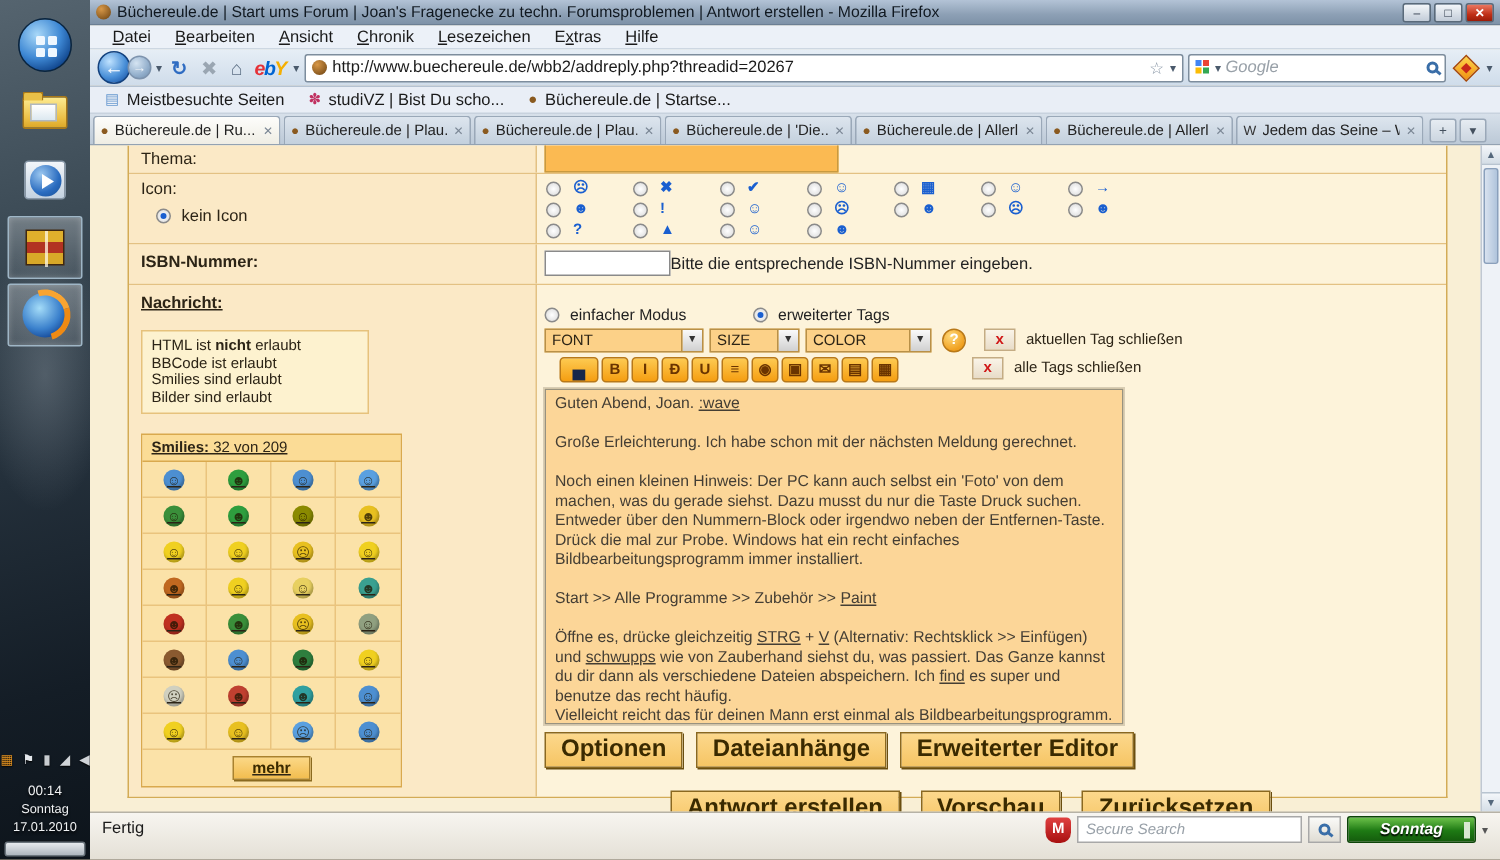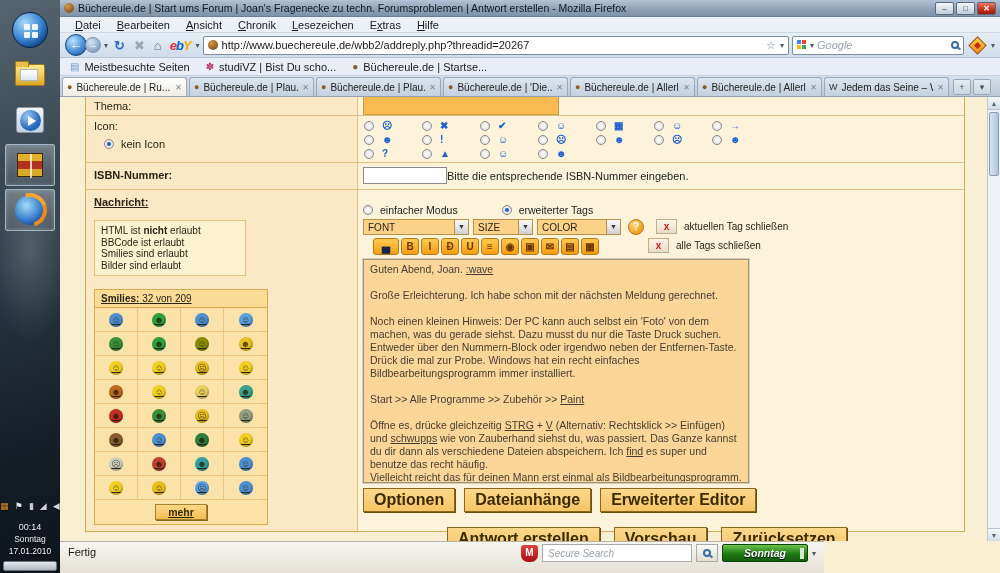--- a/index.html
+++ b/index.html
@@ -152,21 +152,21 @@
   .btnrow { display:flex; gap:9px; }
   .fbtn { background:linear-gradient(#fcd88c,#f6c564); border:1px solid #8a6820; box-shadow:1px 1px 0 #6a4e10; font-weight:bold; font-size:16px; color:#3a2a00; padding:2px 10px; }
   .submitrow { position:absolute; left:360px; top:430px; display:flex; gap:14px;margin-left:27px; }
 
   .scrollbar { position:absolute; right:0; top:97px; width:13px; height:444px; background:#eef2f7; border-left:1px solid #c0c8d2; }
   .sb-arrow { height:13px; font-size:7px; text-align:center; line-height:13px; color:#55687c; background:linear-gradient(#f4f7fa,#d4dde6); border-bottom:1px solid #b8c4d0; }
   .sb-arrow.down { position:absolute; bottom:0; left:0; right:0; border-top:1px solid #b8c4d0; border-bottom:none; }
   .sb-thumb { margin:2px 1px; height:64px; border:1px solid #8aa0bc; border-radius:2px; background:linear-gradient(90deg,#d8e2ef,#b0c4dc); }
 
   
-  .statusbar { position:absolute; left:0; bottom:0; width:764px; height:32px; background:linear-gradient(#f7f5f0,#e4e0d6); border-top:1px solid #b6b2a6; }
+  .statusbar { position:absolute; left:0; bottom:0; width:940px; height:32px; background:linear-gradient(#f7f5f0,#e4e0d6); border-top:1px solid #b6b2a6; }
   .status-text { position:absolute; left:8px; top:4px; font-size:11px; color:#1a1a1a; }
   .status-right { position:absolute; right:8px; top:2px; display:flex; align-items:center; gap:4px; }
   .mcshield { width:17px; height:17px; background:linear-gradient(#e04040,#a81010); border-radius:3px 3px 7px 7px; color:#fff; font-weight:bold; font-size:10px; text-align:center; line-height:16px; }
   .ss-input { width:150px; height:18px; background:#fff; border:1px solid #a8a8a8; display:flex; align-items:center; padding:0 5px; }
   .ss-input .placeholder { font-size:10px; }
   .ss-lensbtn { width:22px; height:18px; border:1px solid #a8a8a8; background:linear-gradient(#fafaf8,#e0ddd4); display:flex; align-items:center; justify-content:center; }
   .mcbadge { width:86px; height:18px; background:linear-gradient(#6cc24a,#1e7a14 55%,#145c0c); border:1px solid #0c4408; border-radius:2px;
     color:#fff; font-weight:bold; font-style:italic; font-size:10.5px; text-align:center; line-height:16px; text-shadow:0 1px 1px #000; position:relative; }
   .mcbadge::after { content:""; position:absolute; right:3px; top:3px; width:4px; height:11px; background:#d8e8d0; }
   .sr-drop { font-size:8px; color:#555; }

